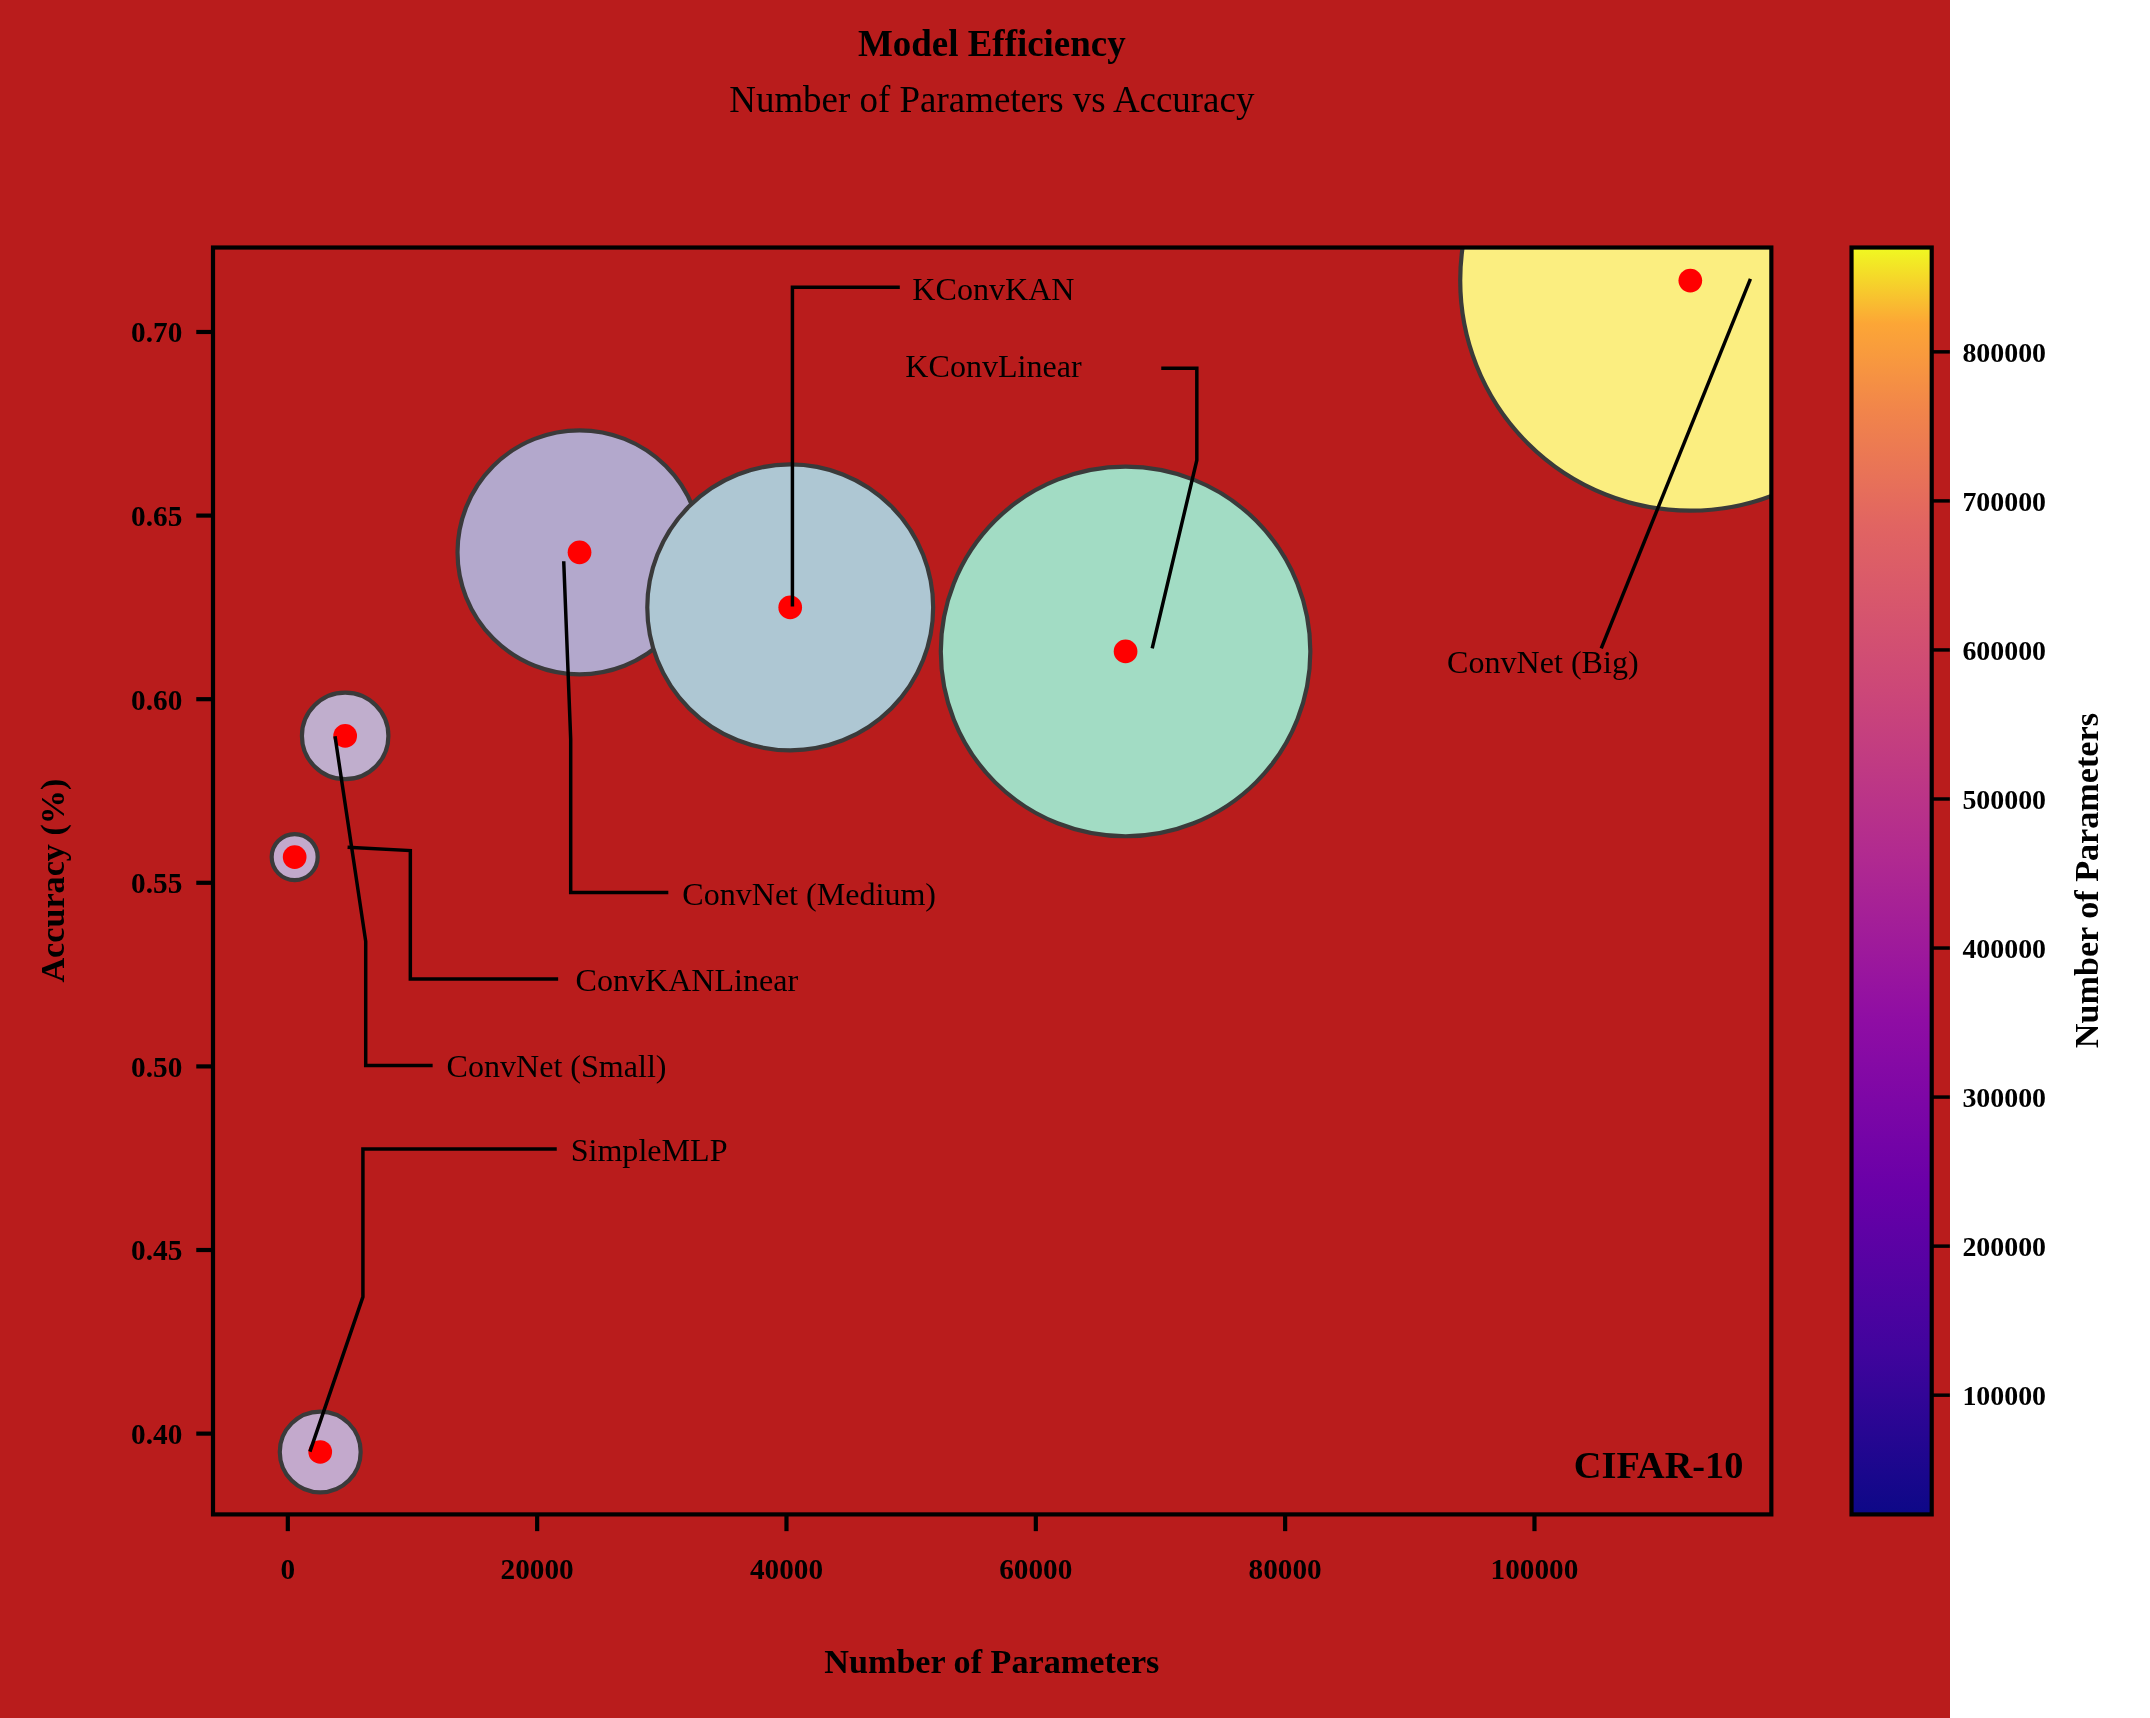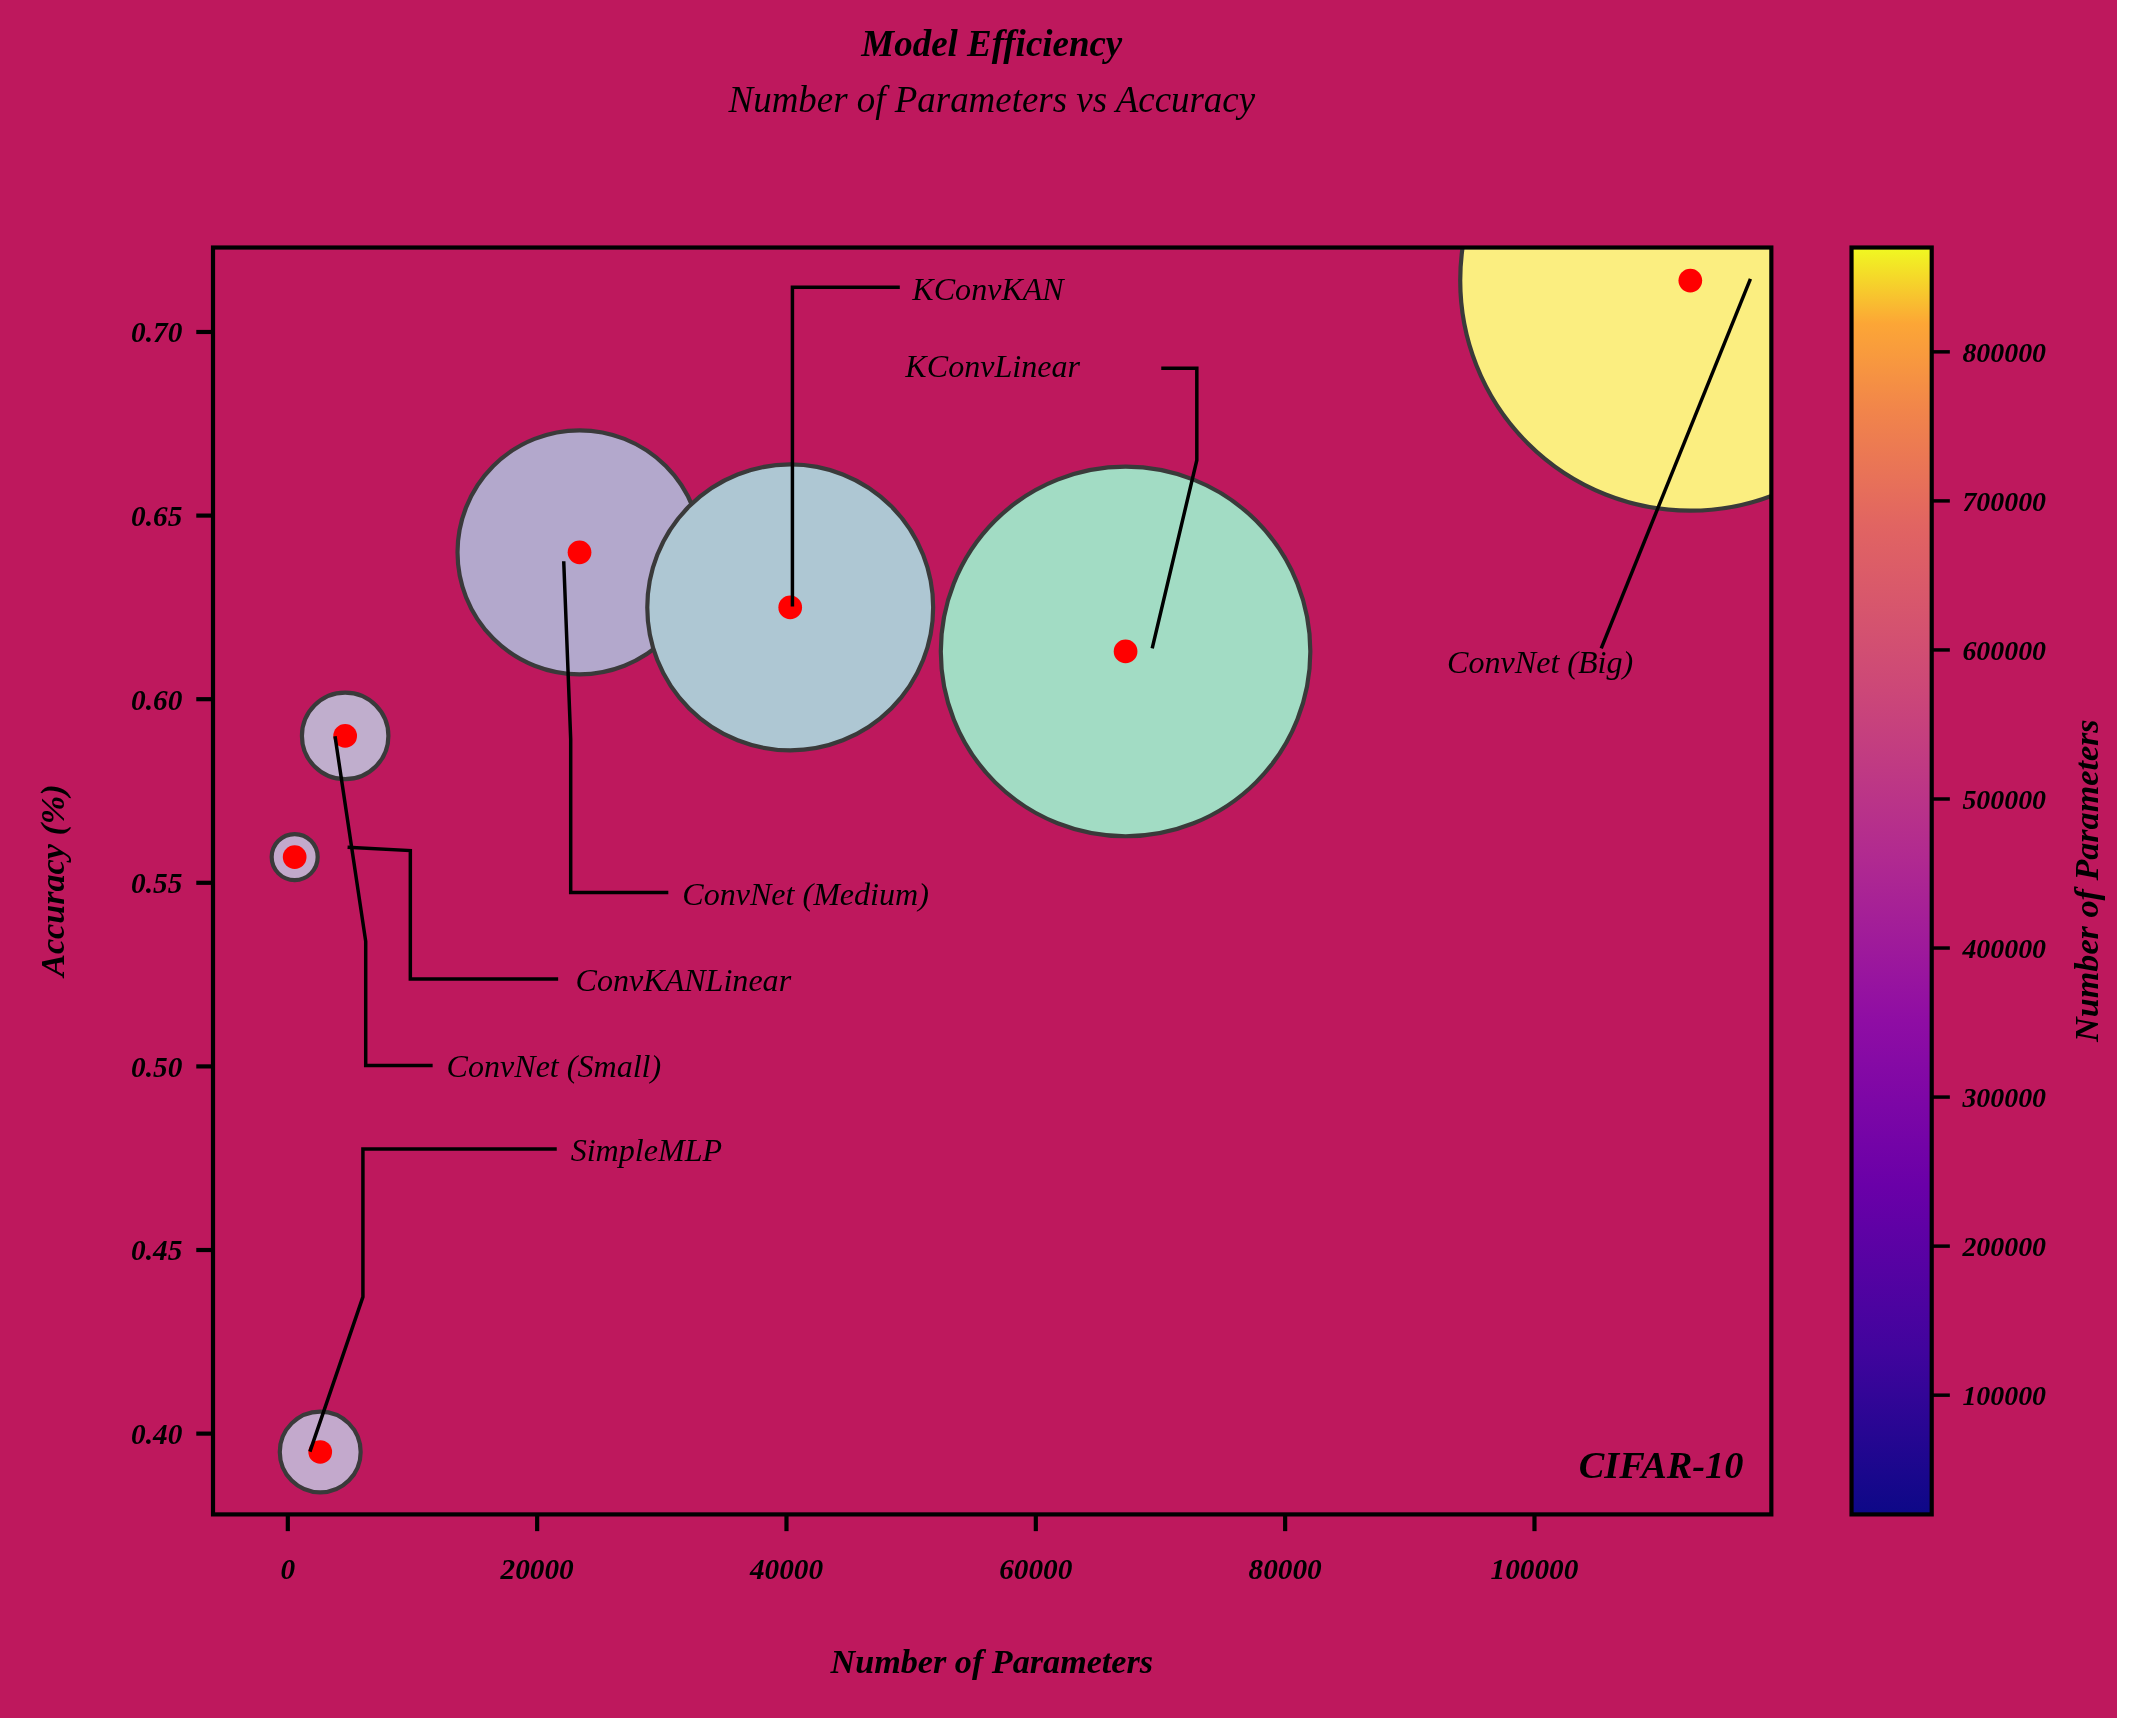--- a/index.html
+++ b/index.html
@@ -1,18 +1,18 @@
 <!DOCTYPE html>
 <html style="font-size:11px"><head>
 <meta charset="utf-8">
 <style>
   html,body{margin:0;padding:0;background:#ffffff;}
   body{width:2151px;height:1718px;overflow:hidden;
        font-family:"Liberation Serif","DejaVu Serif",serif;color:#000;}
-  #figure{position:relative;width:2117px;height:1718px;background:#be185d;font-style:italic;}
+  #figure{position:relative;width:1950px;height:1718px;background:#b91c1c;}
   #chart-svg{position:absolute;left:0;top:0;width:2151px;height:1718px;display:block;}
   text{dominant-baseline:auto;}
   .title-main{font-size:53px;font-weight:bold;text-anchor:middle;}
   .title-sub{font-size:53px;font-weight:normal;text-anchor:middle;}
   .axis-label{font-size:49px;font-weight:bold;}
   .tick-label{font-size:42px;font-weight:bold;}
   .cbar-tick{font-size:40px;font-weight:bold;}
   .anno-label{font-size:46px;font-weight:normal;}
   .dataset-tag{font-size:55px;font-weight:bold;text-anchor:end;}
   .spine{fill:none;stroke:#000000;stroke-width:6;}

